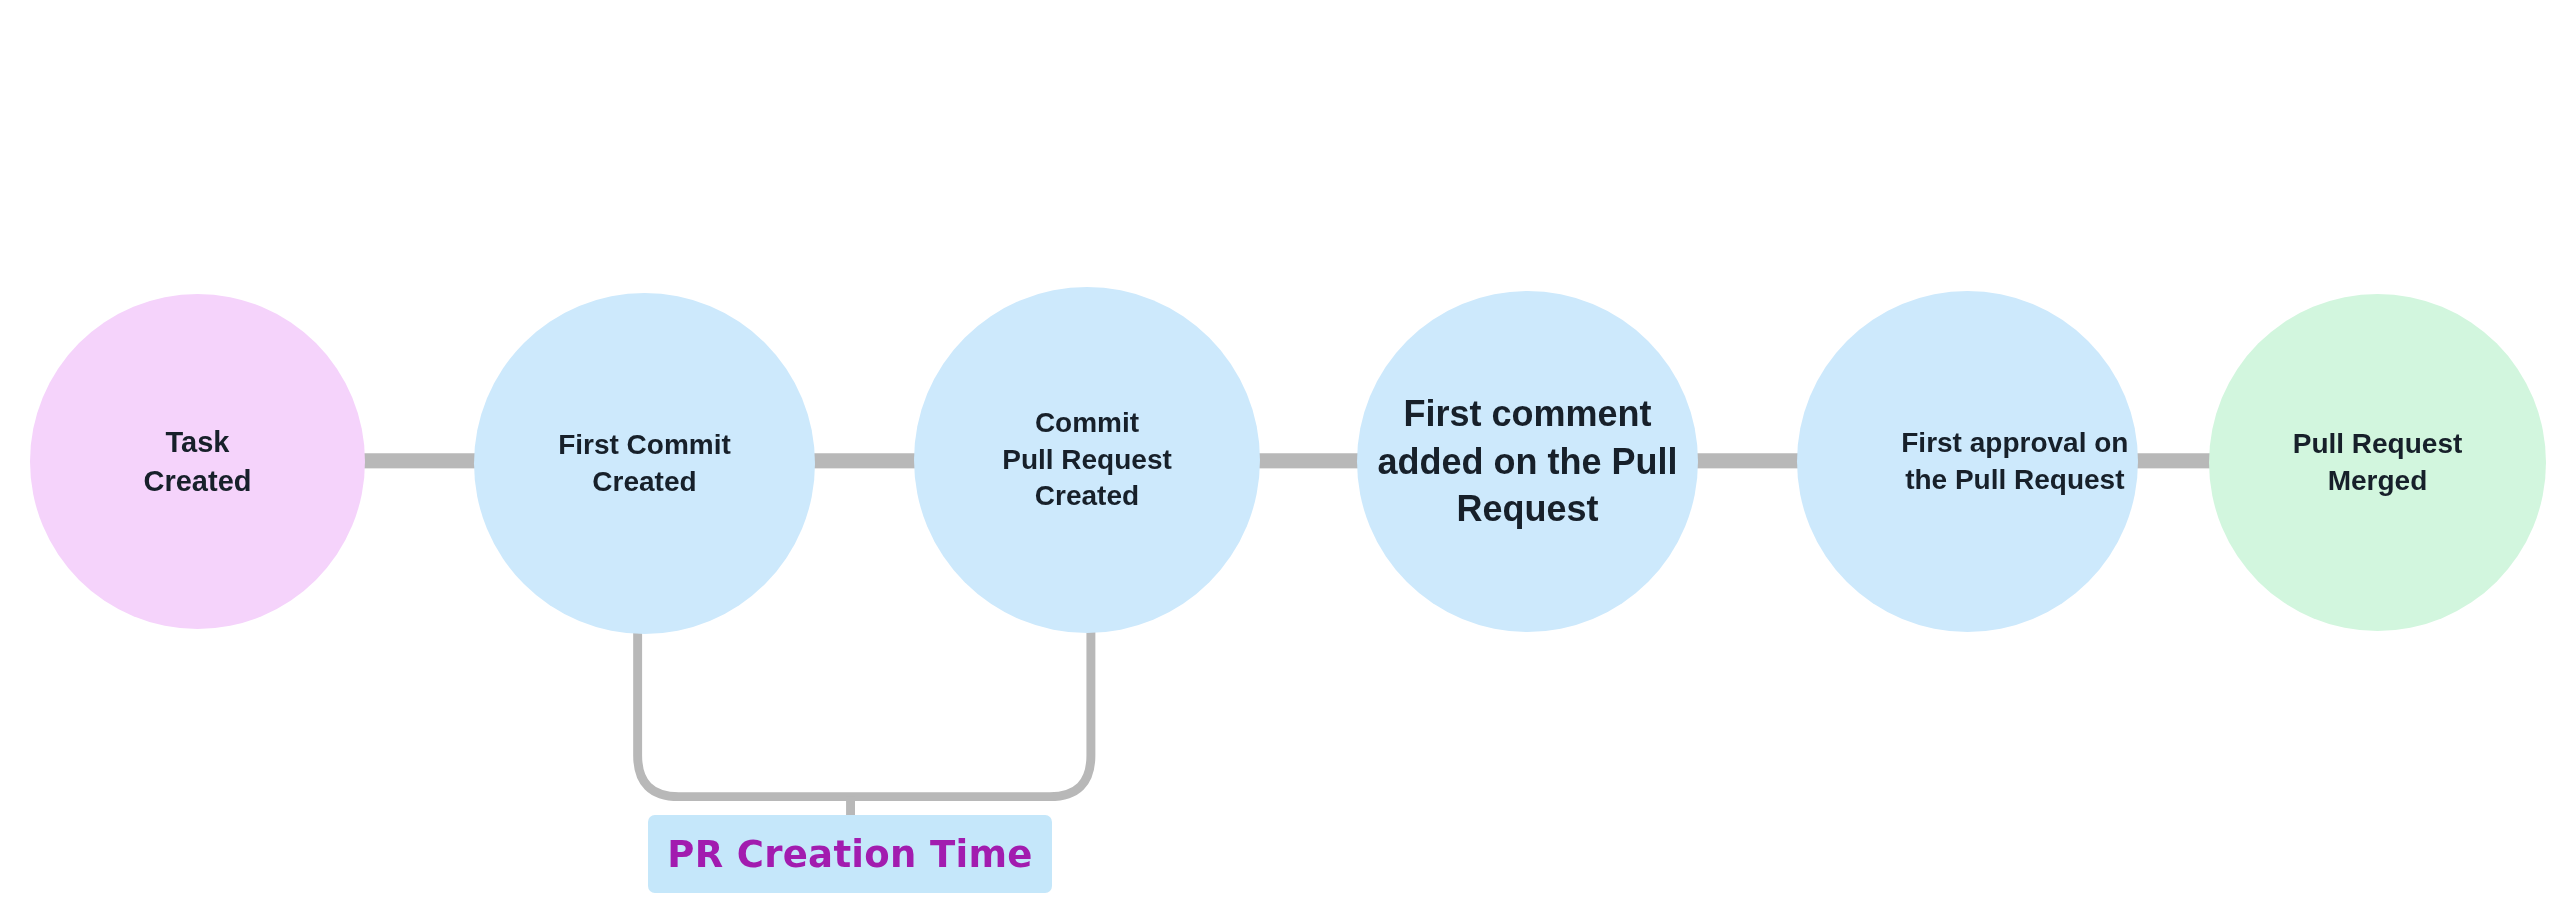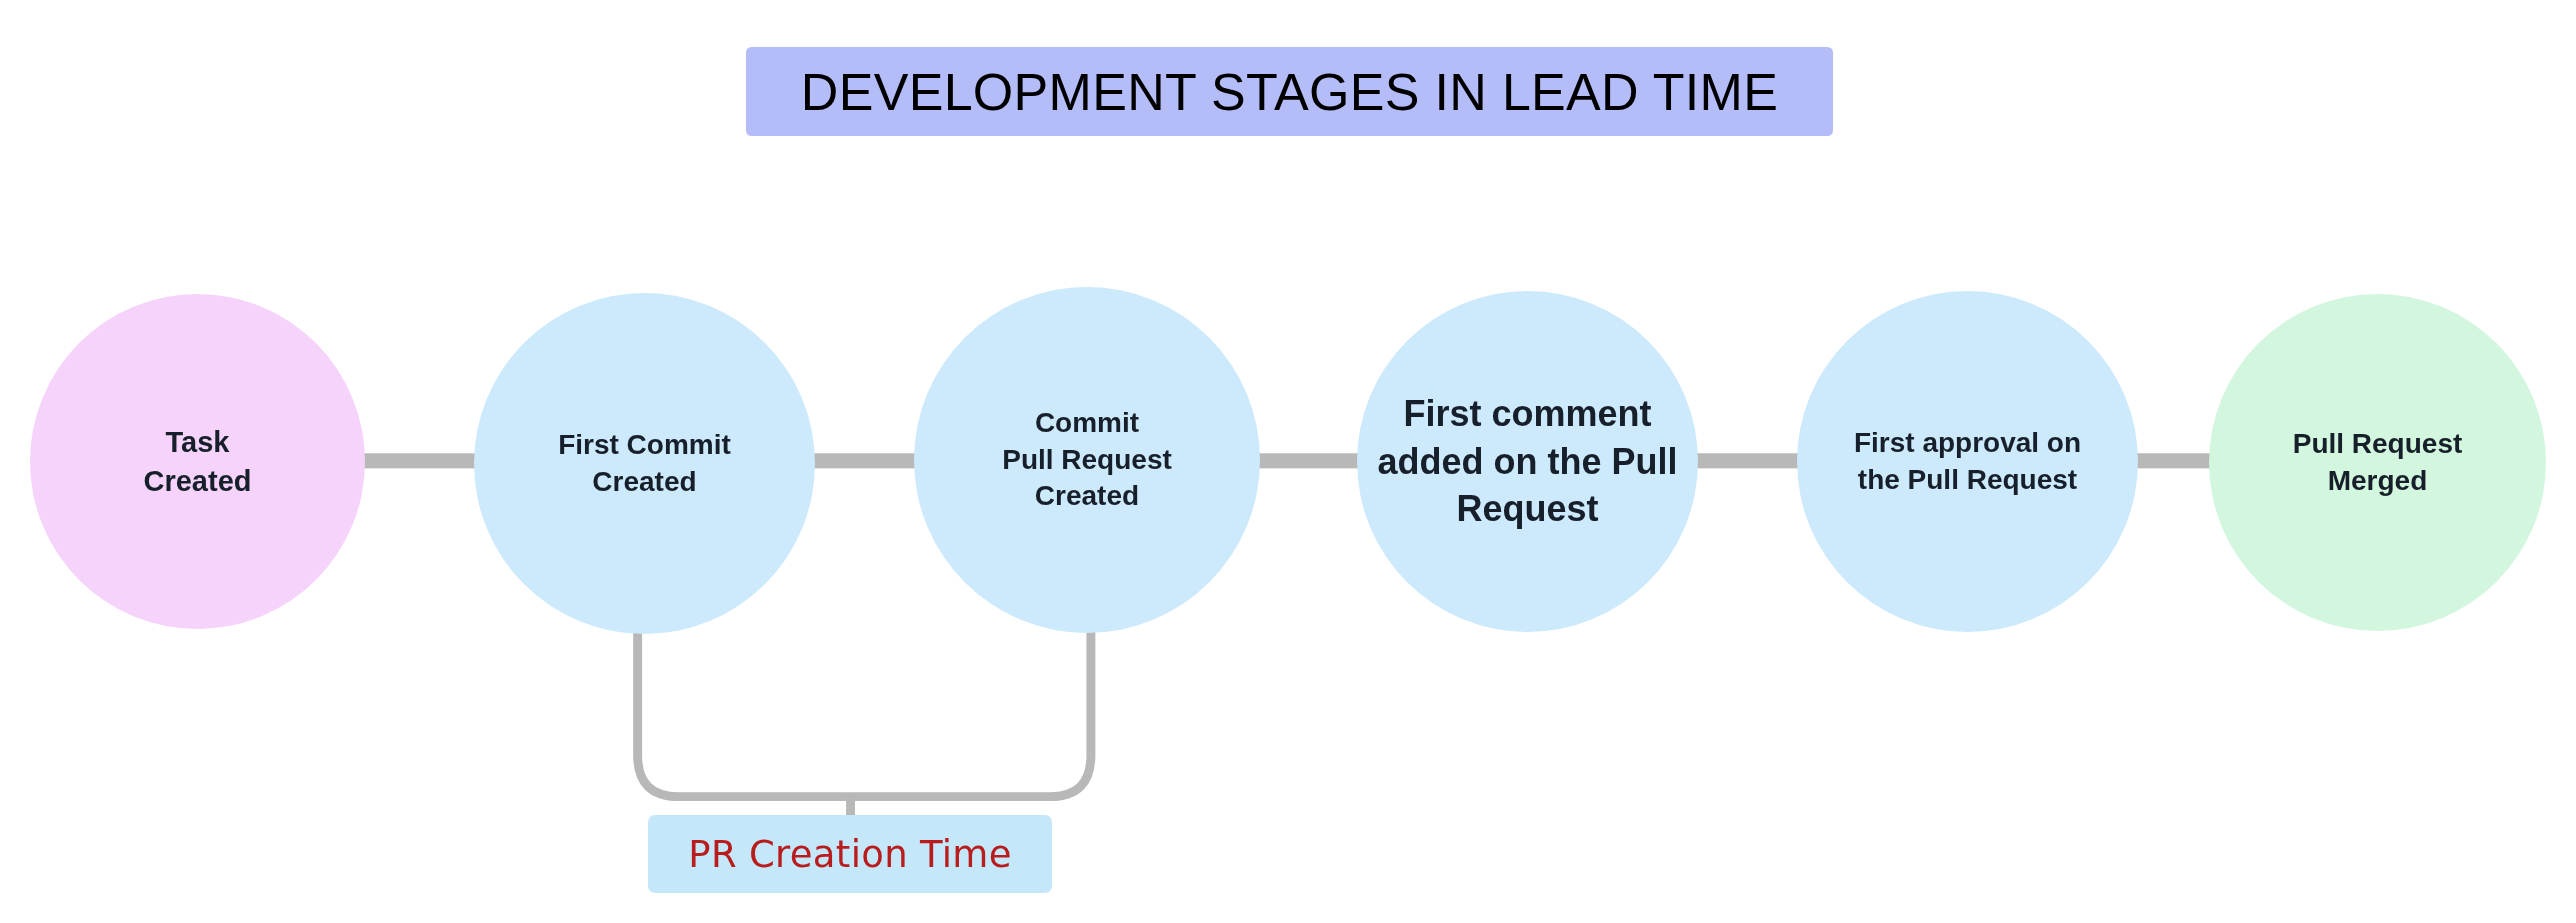--- a/index.html
+++ b/index.html
@@ -79,21 +79,21 @@
 
   .node.pink   { background: #f5d3fb; }
   .node.blue   { background: #cde9fc; }
   .node.green  { background: #d2f6de; }
 
   
   #node-0 { left: 30px;   top: 294px; width: 335px; height: 335px; }
   #node-1 { left: 474px;  top: 293px; width: 341px; height: 341px; }
   #node-2 { left: 914px; top: 287px; width: 346px; height: 346px; }
   #node-3 { left: 1357px; top: 291px; width: 341px; height: 341px; }
-  #node-4 { left: 1797px; top: 291px; width: 341px; height: 341px; }
+  #node-4 { left: 1797px; top: 291px; width: 341px; height: 341px; justify-content: flex-end; }
   #node-5 { left: 2209px; top: 294px; width: 337px; height: 337px; }
 
   #node-0 .node-label { font-size: 29px; }
   #node-1 .node-label { font-size: 28px; }
   #node-2 .node-label { font-size: 28px; }
   #node-3 .node-label { font-size: 36px; }
   #node-4 .node-label { font-size: 28px; }
   #node-5 .node-label { font-size: 28px; }
 
   
@@ -106,35 +106,32 @@
     background: #c5e7fa;
     border-radius: 6.9px;
     display: flex;
     align-items: center;
     justify-content: center;
     box-sizing: border-box;
   }
   .bracket-label-text {
     font-family: "DejaVu Sans", sans-serif;
     font-size: 37px;
-    font-weight: 400;
-    color: #b91c1c;
+    font-weight: 700;
+    color: #a21caf;
     line-height: 1;
     white-space: nowrap;
     letter-spacing: 0.3px;
   }
 </style>
 </head>
 <body>
 
 <div id="canvas">
 
-  <div class="title-box">
-    <span class="title-text">DEVELOPMENT STAGES IN LEAD TIME</span>
-  </div>
 
   <svg class="wires" width="2576" height="923" viewBox="0 0 3750 1344" xmlns="http://www.w3.org/2000/svg">
 
     <rect x="524" y="660" width="182" height="22" fill="#b8b8b8"></rect>
     <rect x="1170" y="660" width="176" height="22" fill="#b8b8b8"></rect>
     <rect x="1818" y="660" width="174" height="22" fill="#b8b8b8"></rect>
     <rect x="2456" y="660" width="176" height="22" fill="#b8b8b8"></rect>
     <rect x="3096" y="660" width="136" height="22" fill="#b8b8b8"></rect>
 
     <path d="M 928 912

